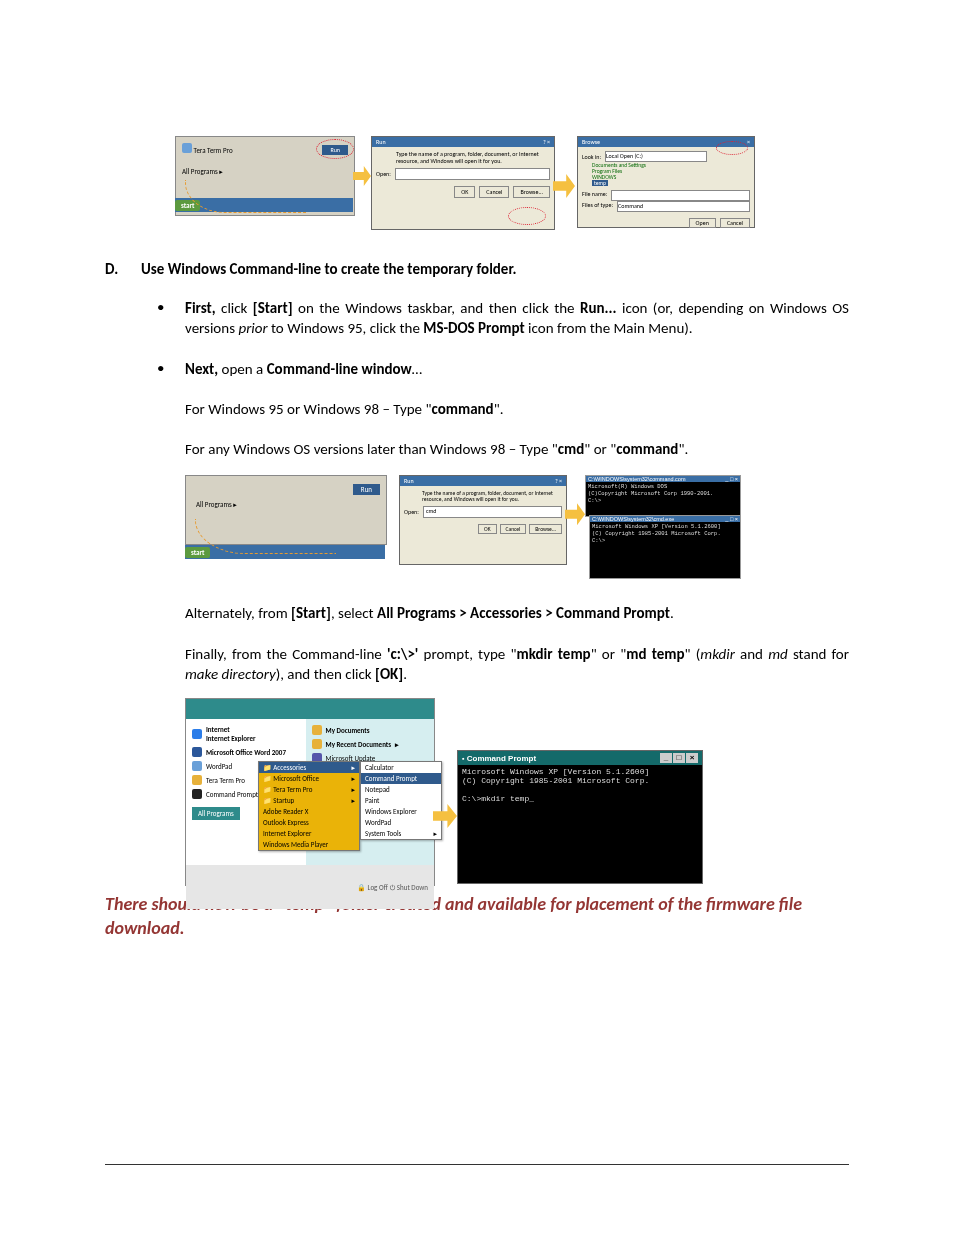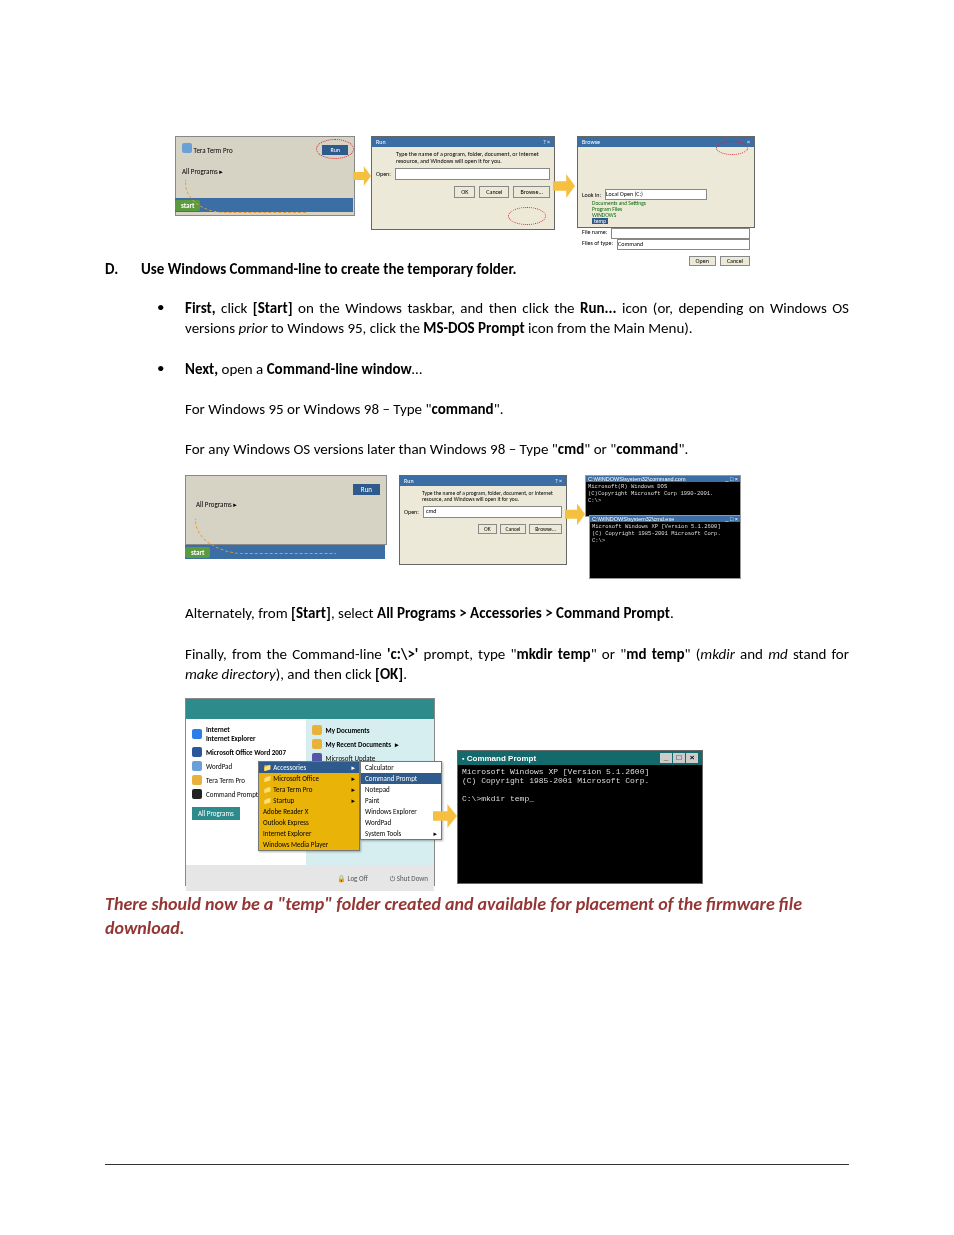--- a/index.html
+++ b/index.html
@@ -218,21 +218,21 @@
   }
   .fig3 .startmenu .flyout .fi { padding:1px 4px; display:flex; justify-content:space-between; align-items:center; gap:4px; }
   .fig3 .startmenu .flyout .hi { background:#2f5a8c; color:#fff; }
   .fig3 .startmenu .flyout2 {
     position:absolute; left:174px; top:62px; width:80px;
     background:#fff; border:1px solid #777;
     box-shadow:1px 1px 2px rgba(0,0,0,.3);
   }
   .fig3 .startmenu .flyout2 .fi { padding:1px 4px; display:flex; justify-content:space-between; }
   .fig3 .startmenu .flyout2 .hi { background:#2f5a8c; color:#fff; }
-  .fig3 .startmenu .btm { height:18px; background:#e6e6e6; display:flex; justify-content:flex-end; align-items:center; gap:22px; padding:4px 6px;}
+  .fig3 .startmenu .btm { height:18px; background:#e6e6e6; display:flex; justify-content:flex-end; align-items:center; gap:2px; padding:13px 6px;}
   .fig3 .startmenu .btm .lo { color:#555; }
   .fig3 .arrow {
     position:absolute; left:248px; top:106px; width:24px; height:24px;
     background:#f5c040; clip-path: polygon(0 30%,60% 30%,60% 0,100% 50%,60% 100%,60% 70%,0 70%);
   }
   .fig3 .term {
     position:absolute; left:272px; top:52px; width:244px; height:132px;
     background:#000; color:#ddd; font-family:"Courier New",monospace; font-size:8px;
     border:1px solid #666;
   }
@@ -284,21 +284,21 @@
       <div class="dcirc"></div>
     </div>
     <div class="arrow2"></div>
 
     <div class="browse">
       <div class="title">
           <span>Browse</span>
           <span>×</span>
         </div>
       <div class="body">
-        <div style="display:flex; gap:4px; align-items:center;margin-top:38px;">
+        <div style="display:flex; gap:4px; align-items:center;">
           <span>Look in:</span>
           <div class="pathf"><span>Local Open (C:)</span></div>
         </div>
         <div class="folders">
           <div>Documents and Settings</div>
           <div>Program Files</div>
           <div>WINDOWS</div>
           <div><span class="sel">temp</span></div>
         </div>
         <div style="display:flex; gap:4px; margin-top:4px;">

